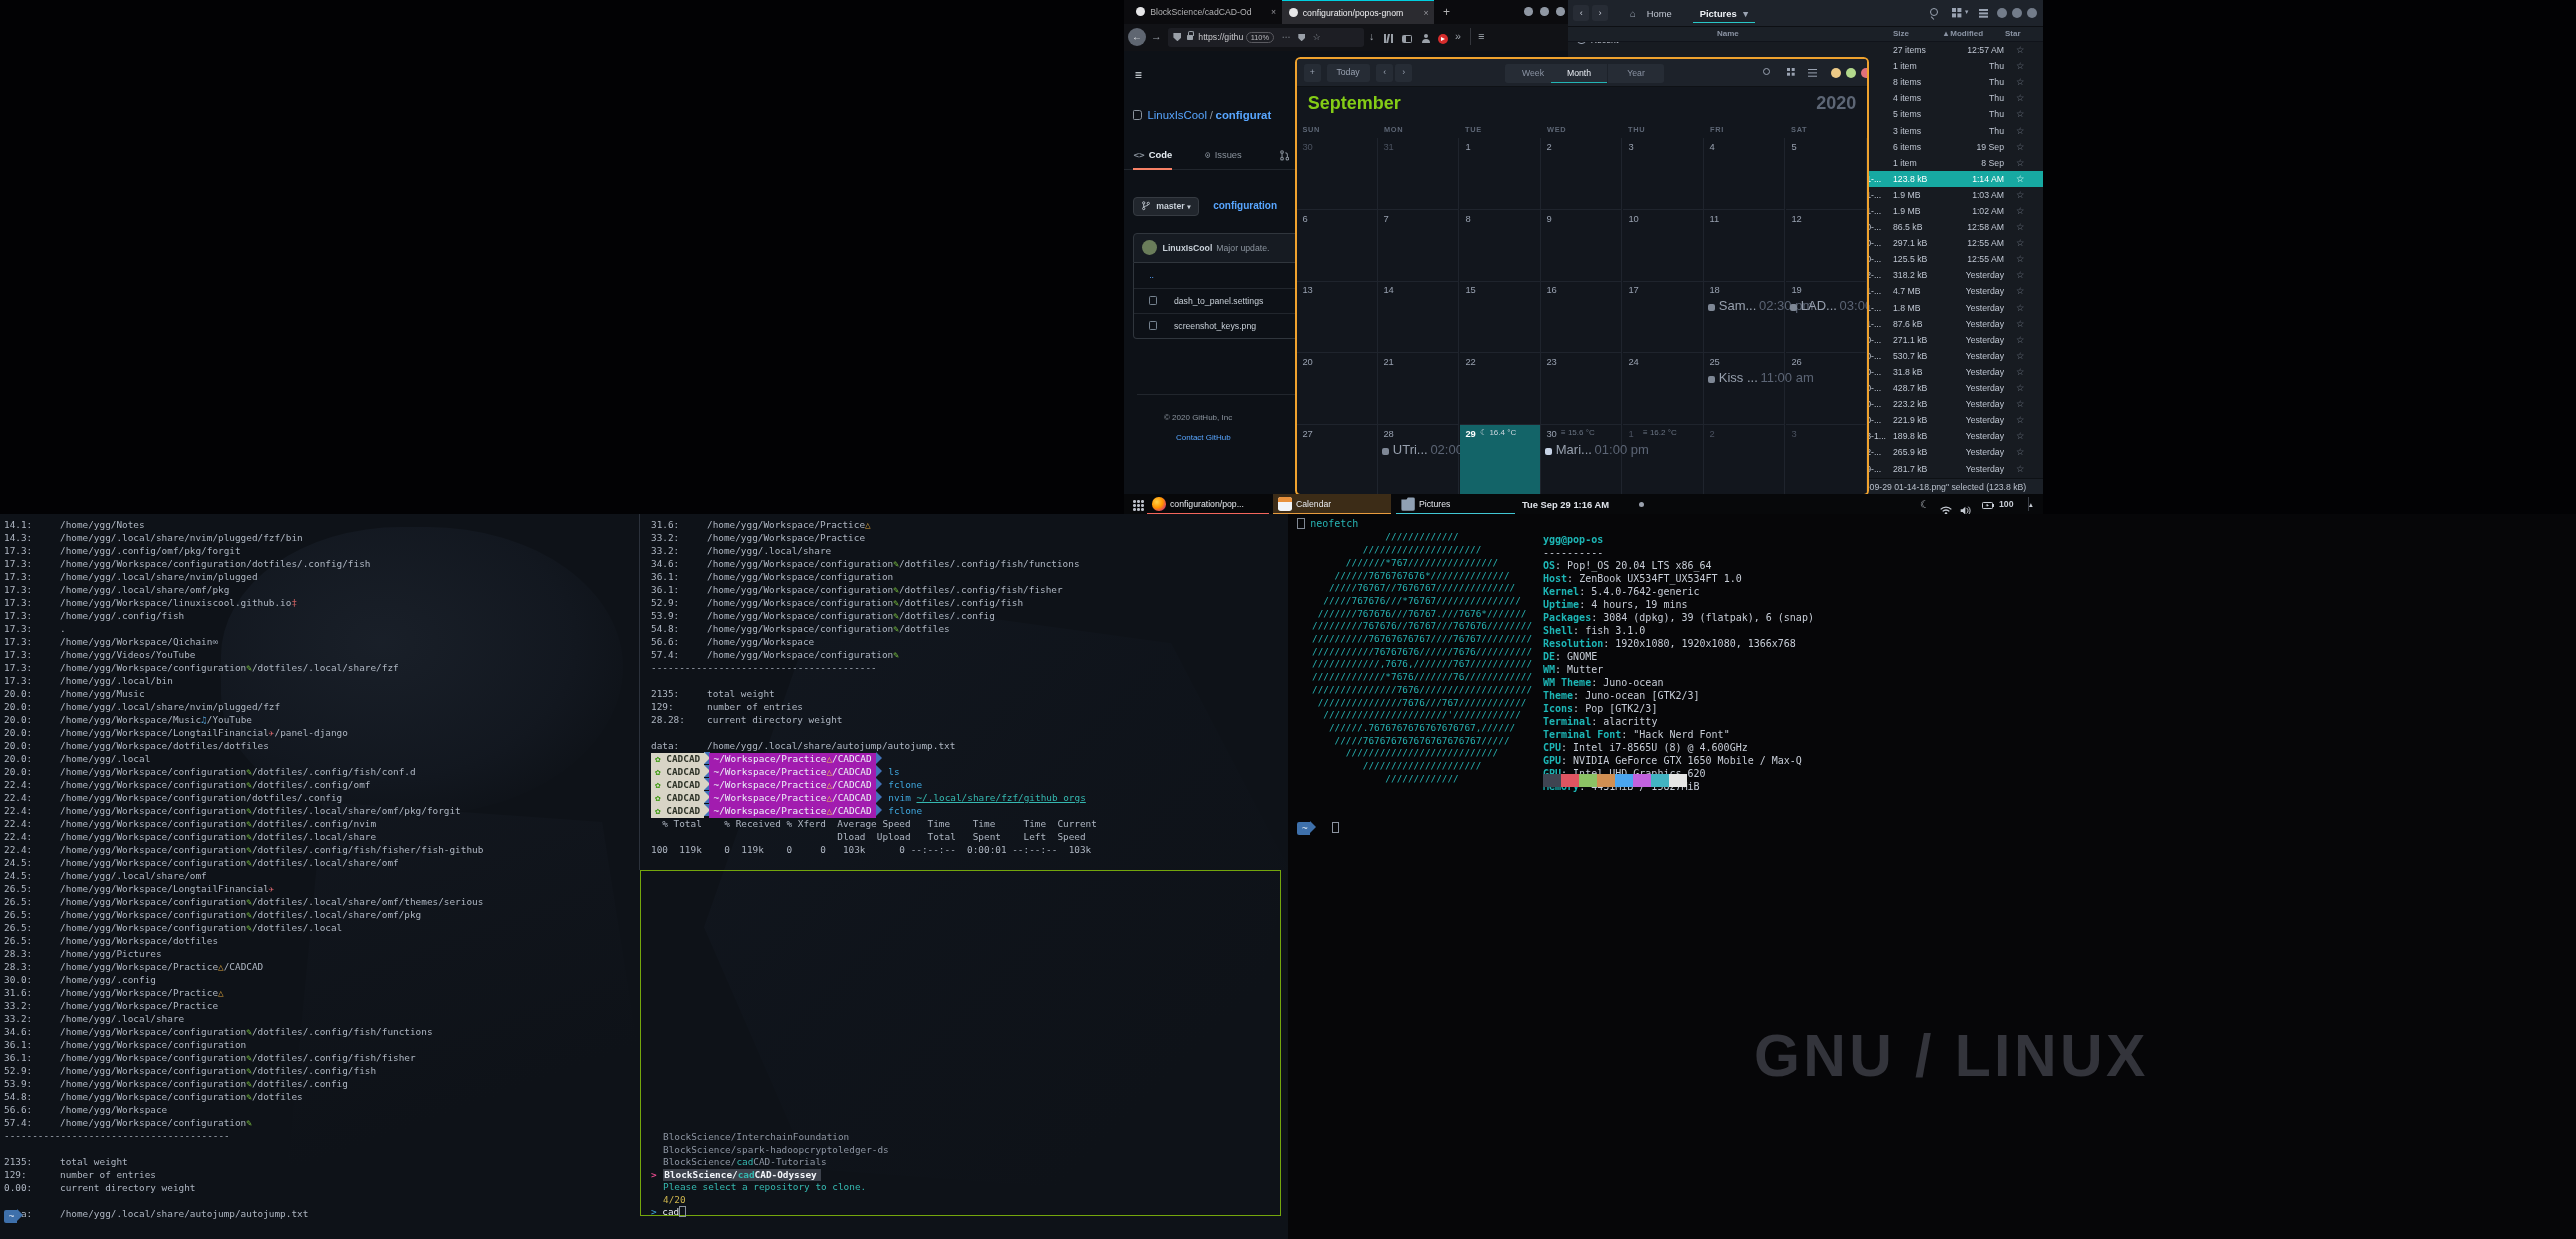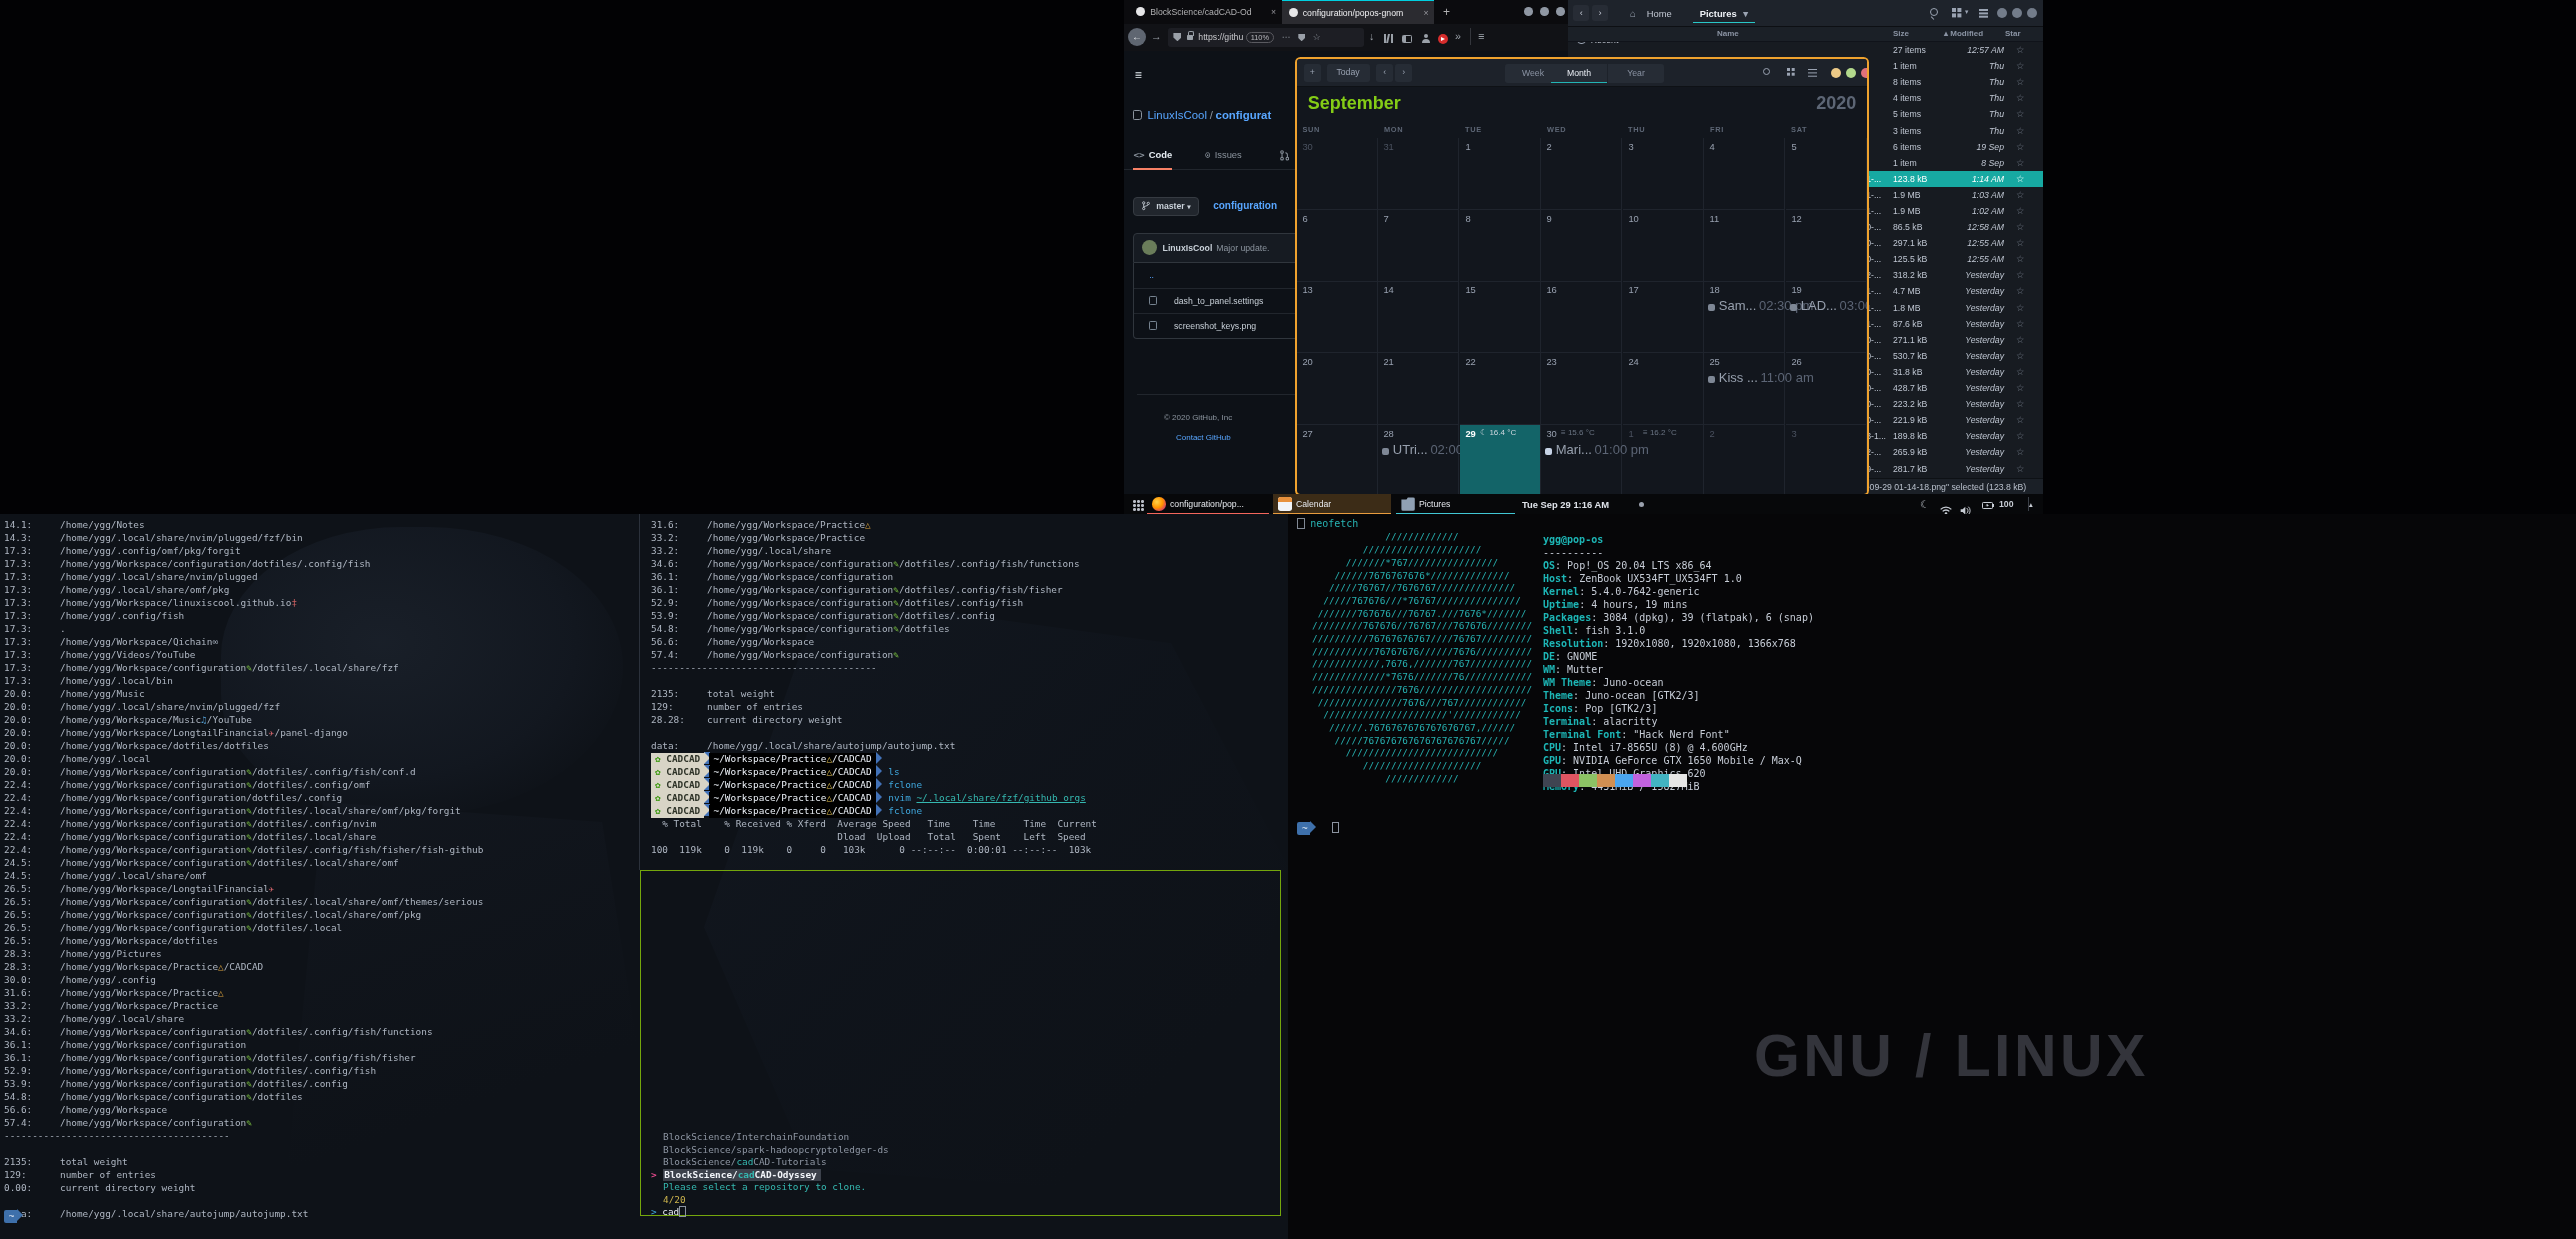--- a/index.html
+++ b/index.html
@@ -46,21 +46,21 @@
   #pane-divider { left:639px; top:0; width:0.7px; height:356px; background:#2b313b; }
   #fzf-box { left:640px; top:356px; width:641px; height:346px; border:1.3px solid #74a60c; }
   #term-left-prompt { left:4px; top:695px; }
   .hollow-cursor { display:inline-block; width:6.7px; height:11.4px; border:0.7px solid #8b93a0; vertical-align:-2px; }
 
   
   .hrow { height:13px; white-space:nowrap; }
   .hseg1 { display:inline-block; background:#d8d4c6; color:#2e3328; font-weight:bold; padding:0 4px; line-height:12.7px; }
   .hseg1 .ic-sprout { color:#3f9a12; font-weight:normal; }
   .harr1 { display:inline-block; width:0;height:0;border-top:6.7px solid transparent;border-bottom:6px solid transparent;border-left:6.7px solid #d8d4c6; vertical-align:top; margin-right:-0.7px; background:#4272b8;}
-  .hseg2 { display:inline-block; background:#000000; color:#ecf1f8; padding:0 4px; line-height:12.7px; }
+  .hseg2 { display:inline-block; background:#a21caf; color:#ecf1f8; padding:0 4px; line-height:12.7px; }
   .hseg2 .ic-kite { color:#e8c34a; }
   .harr2 { display:inline-block; width:0;height:0;border-top:6.7px solid transparent;border-bottom:6px solid transparent;border-left:6.7px solid #4272b8; vertical-align:top;}
   .hcmd { color:#3fa7dd; margin-left:6.7px; }
   .hcmd .arg { color:#35b8b0; text-decoration:underline; }
 
   
   #fzf-bottom { left:651px; top:617px; width:604px; line-height:12.5px; }
   .fzf-item { color:#8d95a2; }
   .fzf-item .fzmatch { color:#35b8b0; }
   .fzf-item.sel { color:#f2f5fa; font-weight:bold; }
@@ -91,21 +91,21 @@
   .wdot { position:absolute; top:8px; width:10px; height:10px; border-radius:50%; background:#737c8a; }
   #files-sidebar-item { position:absolute; left:9.4px; top:35px; color:#c3c9d4; font-size:8.7px; }
   .ico-clock { display:inline-block; width:8.7px; height:8.7px; border:1px solid #9aa3b2; border-radius:50%; position:relative; vertical-align:-1.3px; margin-right:4.7px;}
   .ico-clock::after { content:""; position:absolute; left:3.4px; top:1.3px; width:1px; height:2.7px; background:#9aa3b2; }
   #files-cols { position:absolute; left:0; top:27px; width:100%; height:14.8px; background:#1b2027; border-bottom:0.7px solid #10131a; font-size:8px; font-weight:bold; color:#8a93a3; }
   #files-rows { position:absolute; left:0; top:42px; width:100%; height:436px; overflow:hidden; }
   .frow { position:absolute; left:288px; right:0; height:16px; font-size:8.7px; color:#bfc6d2; }
   .frow.sel { background:#17a9a2; color:#ffffff; }
   .frow .frag { position:absolute; left:5.4px; top:2.7px; }
   .frow .size { position:absolute; left:37px; top:2.7px; }
-  .frow .modified { position:absolute; left:74px; width:74px; top:2.7px; text-align:right;font-style:italic; }
+  .frow .modified { position:absolute; left:74px; width:74px; top:2.7px; text-align:right; }
   .frow .star { position:absolute; left:160px; top:2px; color:#6e7683; font-size:9.4px; }
   .frow.sel .star { color:#eafffd; }
   #files-status { position:absolute; left:0; top:478px; width:100%; height:16px; background:#1b2027; border-top:0.7px solid #0e1115; color:#b9c0cc; font-size:8.7px; line-height:16px; padding-left:290px; }
 
   
   #ff-win { position:absolute; left:0; top:0; width:444px; height:494px; background:#0d1117; }
   #ff-tabbar { position:absolute; left:0; top:0; width:100%; height:24px; background:#0b0b0e; }
   .fftab { position:absolute; top:0; height:24px; width:152px; font-size:8.7px; color:#b1b1b3; line-height:24px; padding:0 5.4px 0 6.7px; }
   .fftab.active { background:#2b2b30; color:#f0f0f2; border-top:1.3px solid #00d0e0; }
   .fftab .gh { display:inline-block; width:9.4px; height:9.4px; border-radius:50%; background:#e6e6e8; vertical-align:-1.3px; margin-right:4.7px; }

